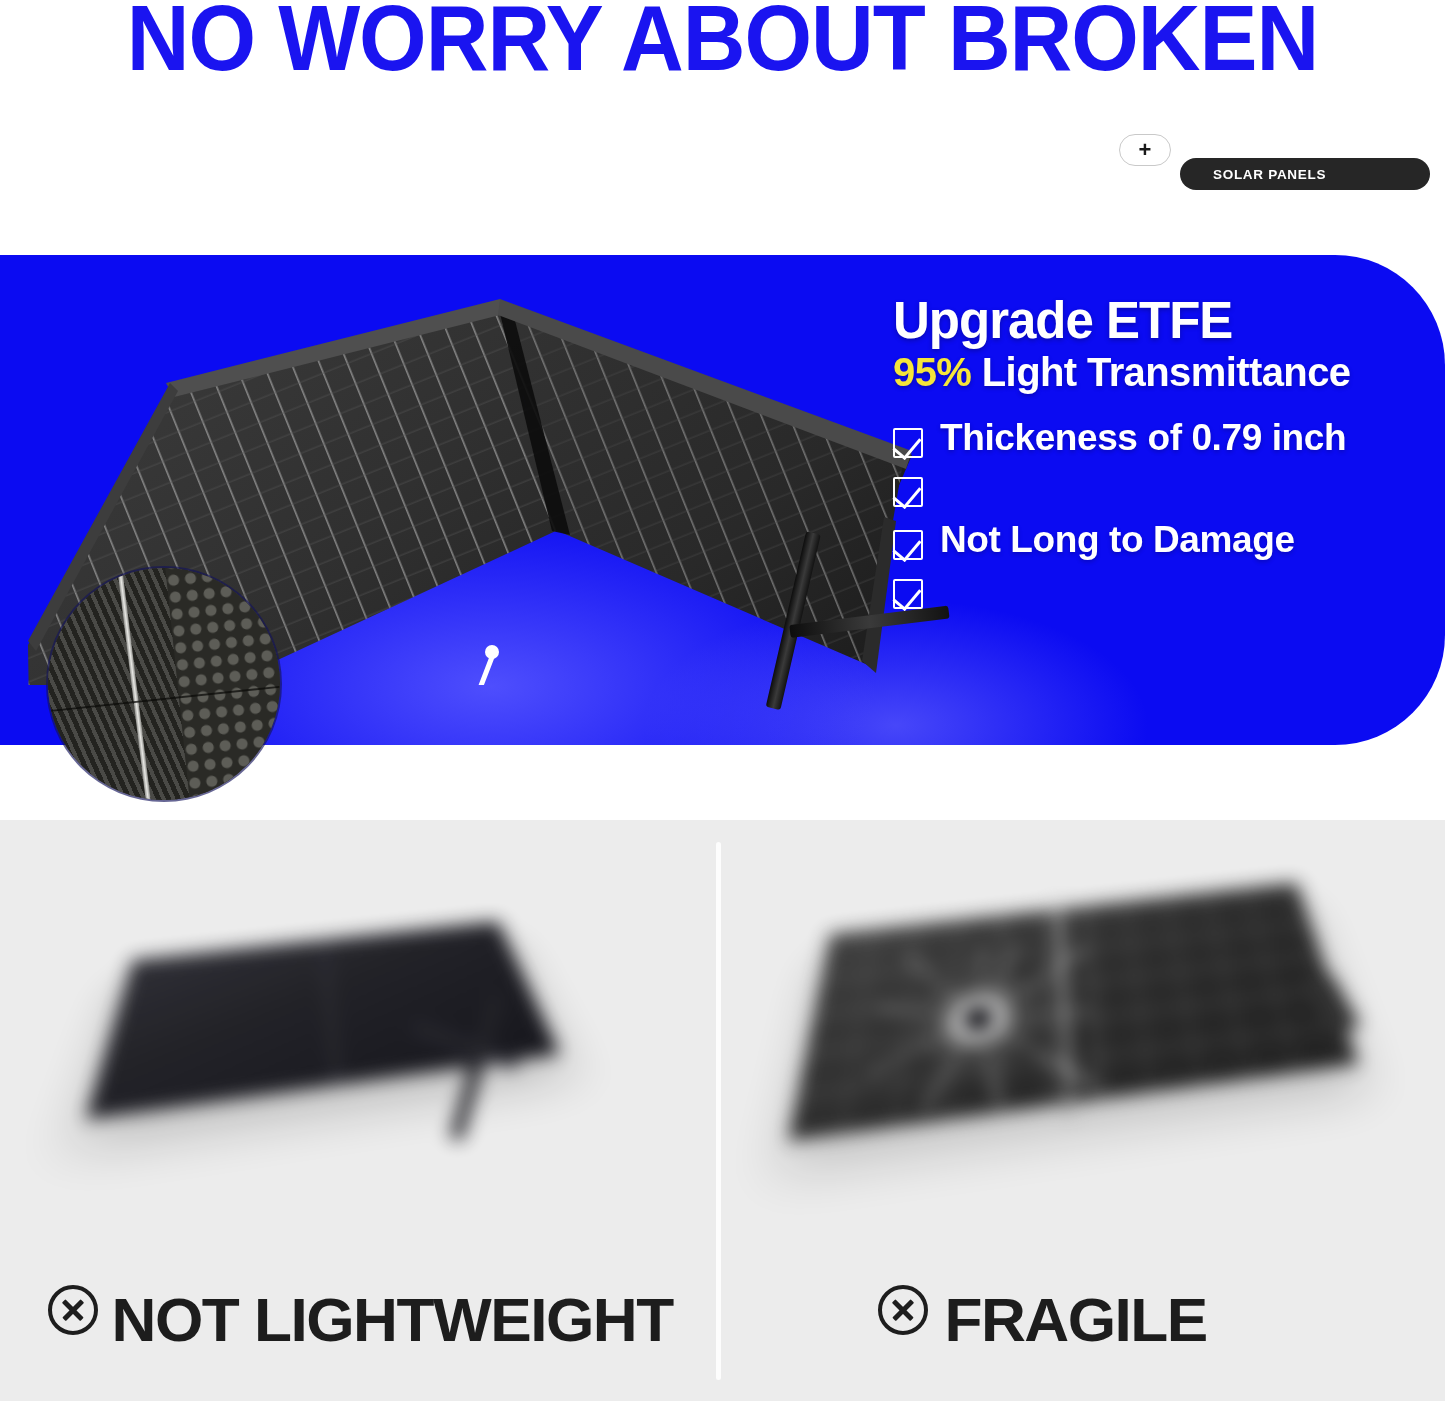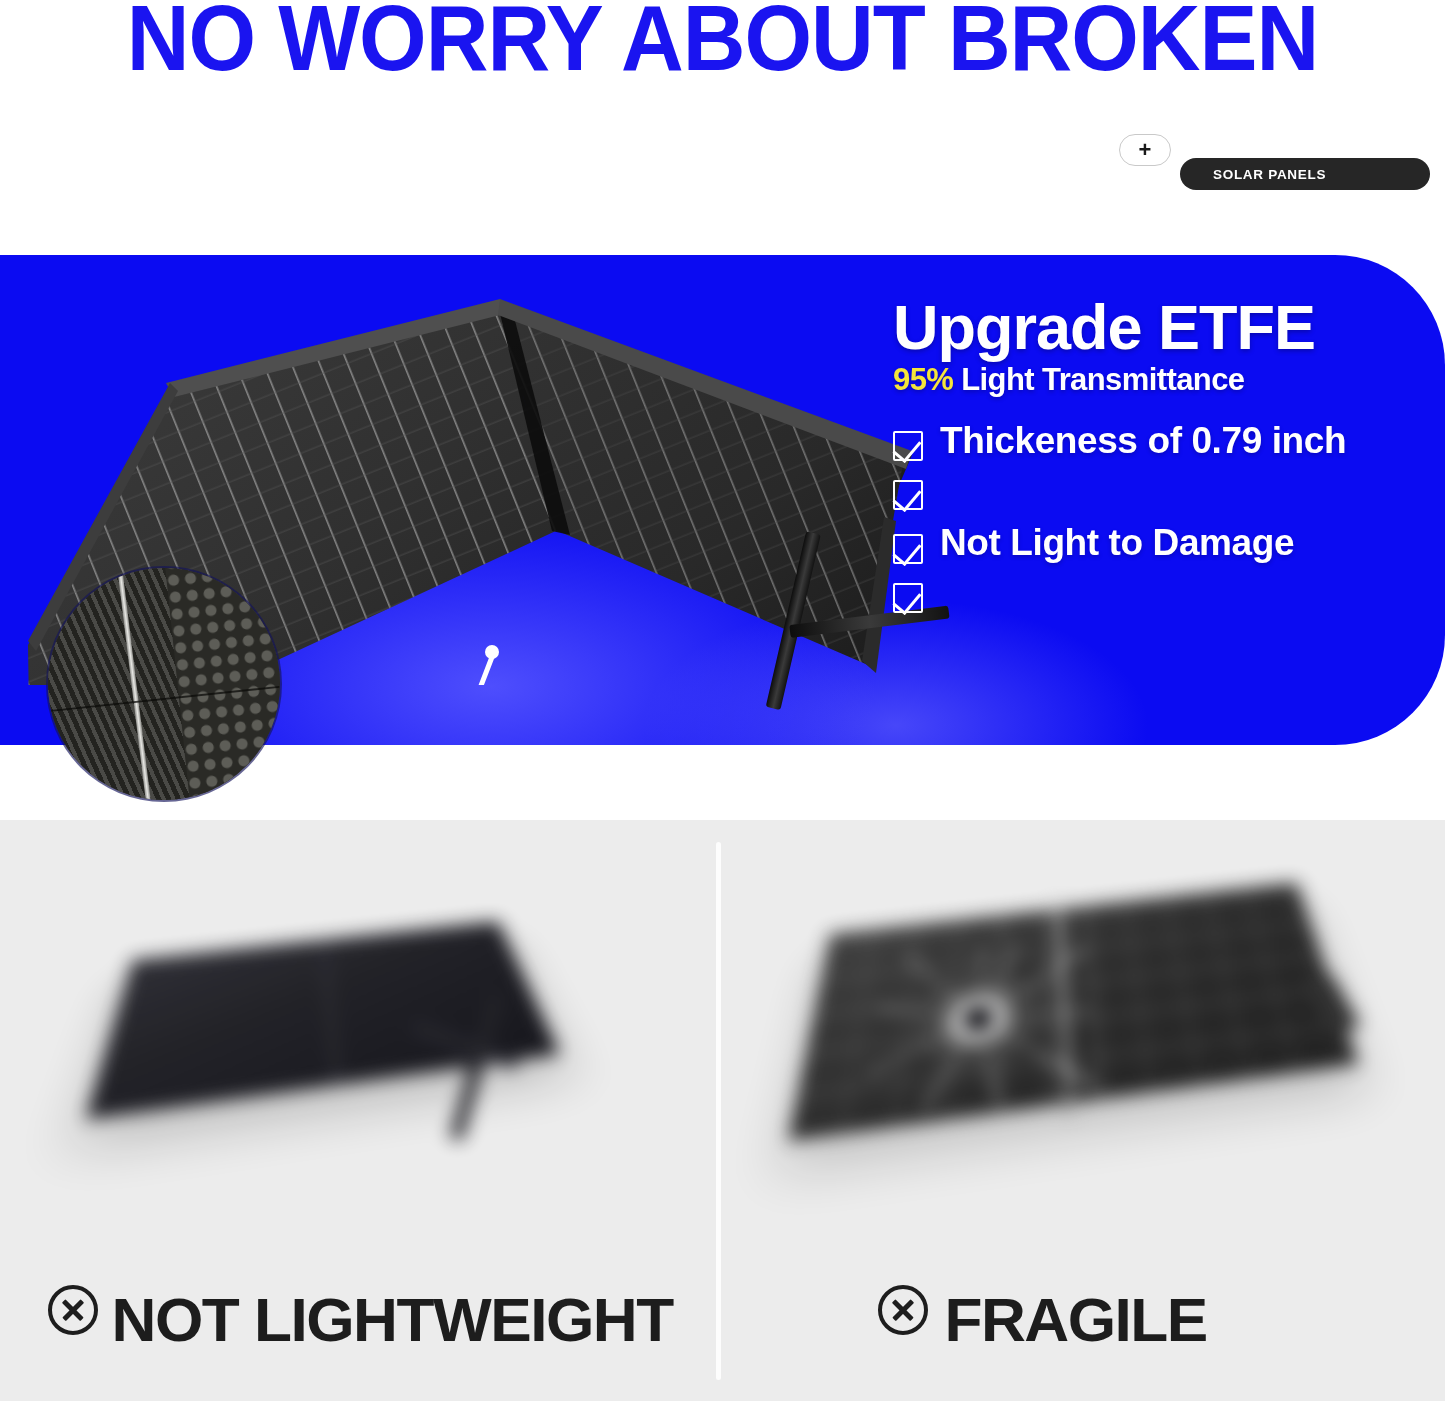--- a/index.html
+++ b/index.html
@@ -52,26 +52,26 @@
     background:
       radial-gradient(ellipse 620px 300px at 34% 88%, rgba(90,90,255,.85) 0%, rgba(11,11,242,0) 62%),
       radial-gradient(ellipse 420px 210px at 62% 96%, rgba(120,120,255,.55) 0%, rgba(11,11,242,0) 60%);
   }
 
   
   #hero-text {
     position:absolute; left:893px; top:40px; width:545px;
   }
   #etfe-title {
-    font-size:63px; font-weight:bold; color:#ffffff;
+    font-size:51px; font-weight:bold; color:#ffffff;
     letter-spacing:-1px; line-height:1.03;
     text-shadow:0 2px 5px rgba(0,0,0,.28);
   }
   #transmittance {
-    font-size:31px; font-weight:bold; color:#ffffff;
+    font-size:40px; font-weight:bold; color:#ffffff;
     letter-spacing:-0.6px; margin-top:2px; white-space:nowrap;
     text-shadow:0 2px 4px rgba(0,0,0,.25);
   }
   #transmittance .pct { color:#f5e53b; }
 
   #checklist { margin-top:22px; }
   .check-row {
     display:flex; align-items:flex-end; gap:17px;
     margin-bottom:12px; position:relative; z-index:6;
   }
@@ -326,21 +326,21 @@
     <div id="checklist">
       <div class="check-row">
         <span class="cbox"></span>
         <span class="check-label">Thickeness of 0.79 inch</span>
       </div>
       <div class="check-row">
         <span class="cbox"></span>
       </div>
       <div class="check-row">
         <span class="cbox"></span>
-        <span class="check-label">Not Light to Damage</span>
+        <span class="check-label">Not Long to Damage</span>
       </div>
       <div class="check-row">
         <span class="cbox"></span>
       </div>
     </div>
   </div>
 </div>
 
 <div id="macro">
   <div id="macro-left"></div>

